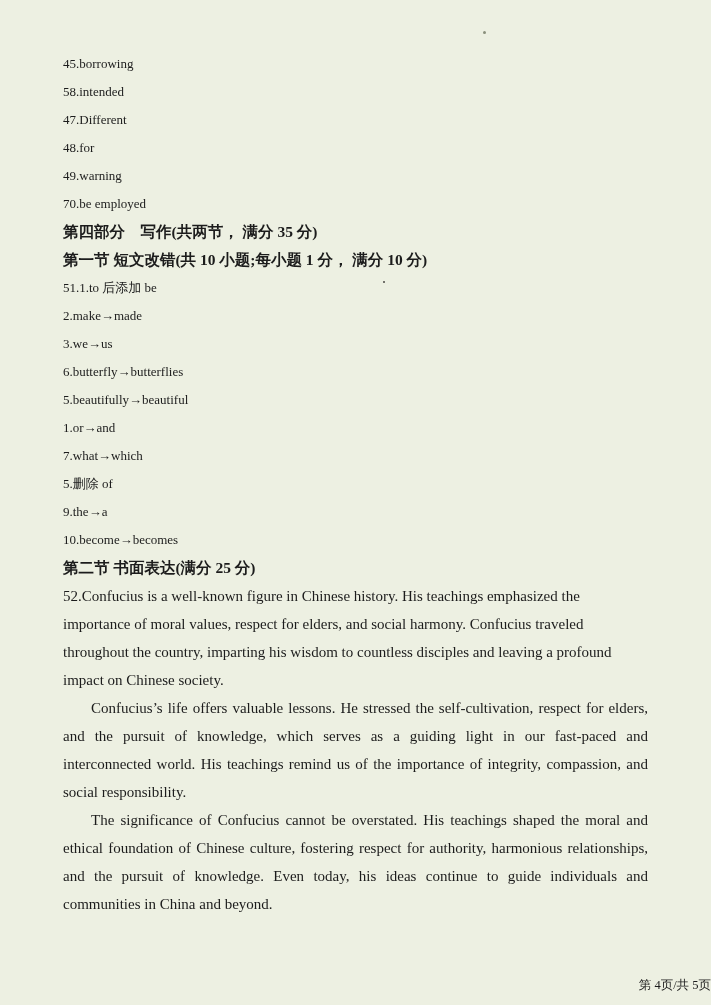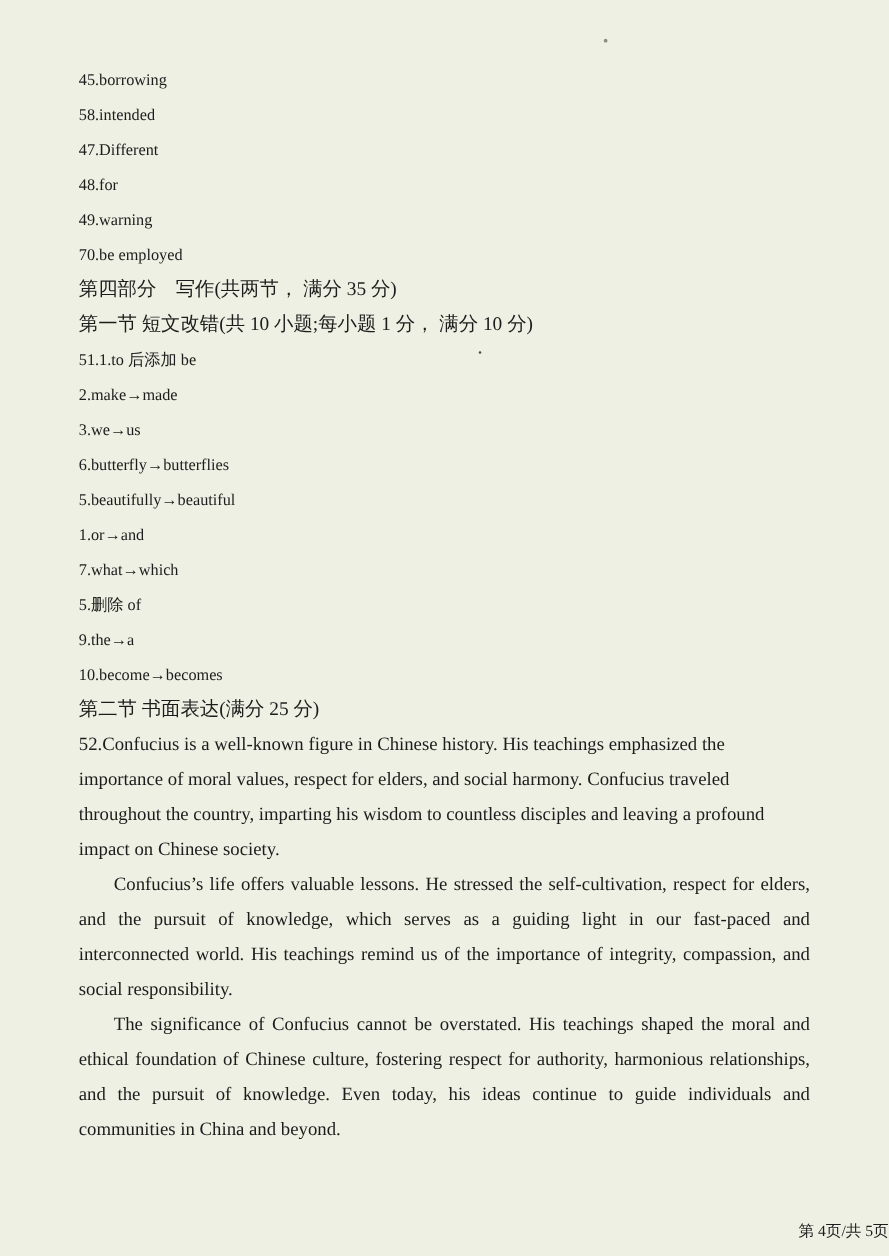--- a/index.html
+++ b/index.html
@@ -25,21 +25,21 @@
     top: 50px;
     left: 63px;
     right: 63px;
   }
   .line {
     line-height: 28px;
     font-size: 13px;
     white-space: pre-wrap;
   }
   .heading {
-    font-weight: normal;
+    font-weight: bold;
     font-size: 15.5px;
     line-height: 28px;
   }
   .essay {
     margin: 0;
     font-size: 15px;
     line-height: 28px;
     white-space: normal;
   }
   .essay.justified {

